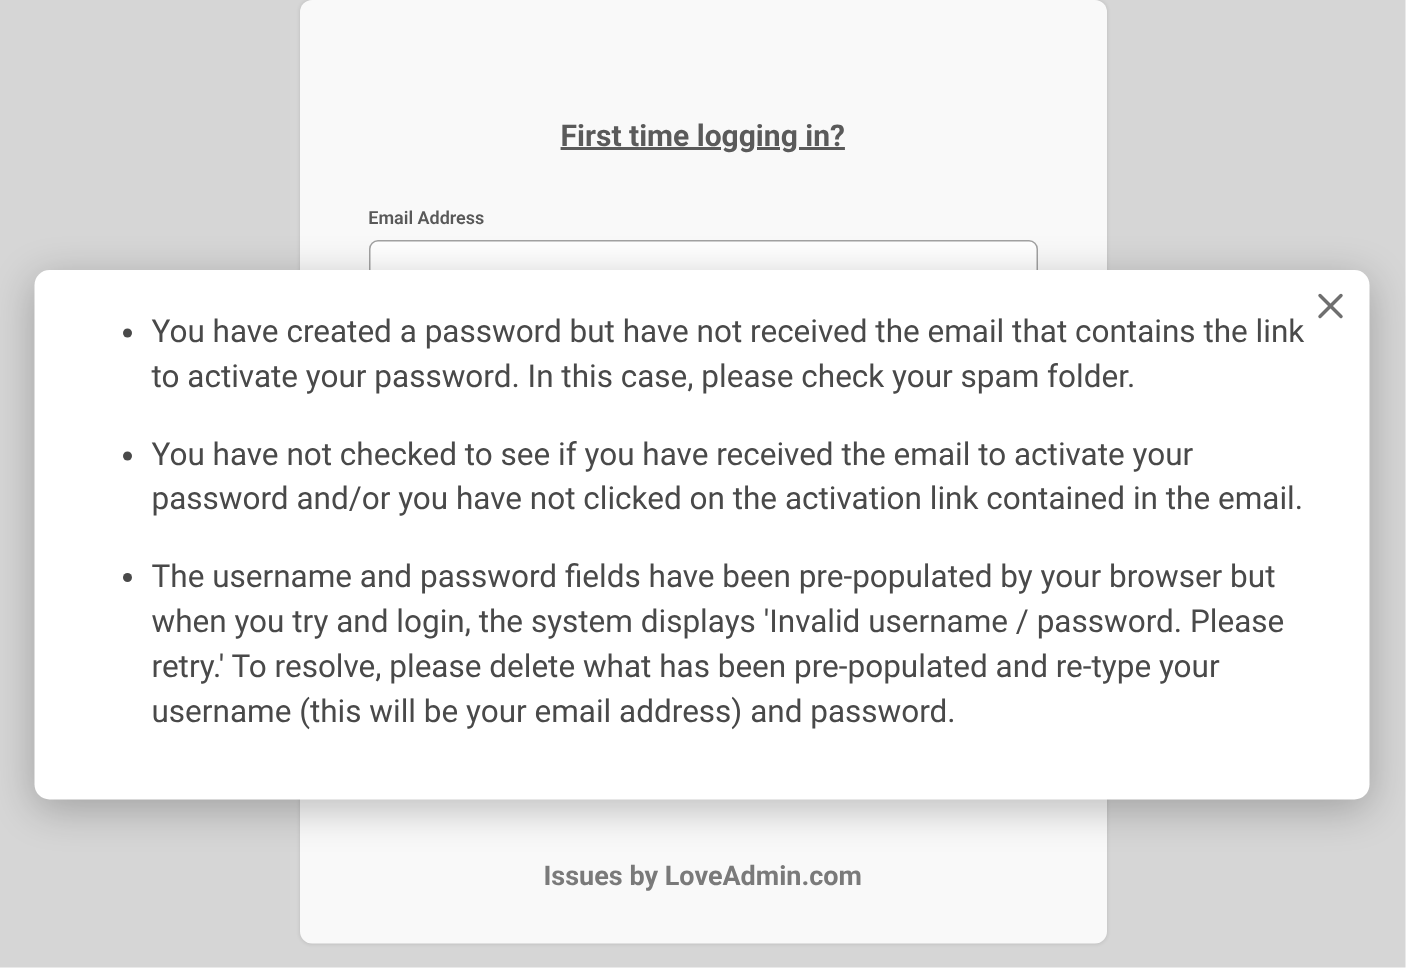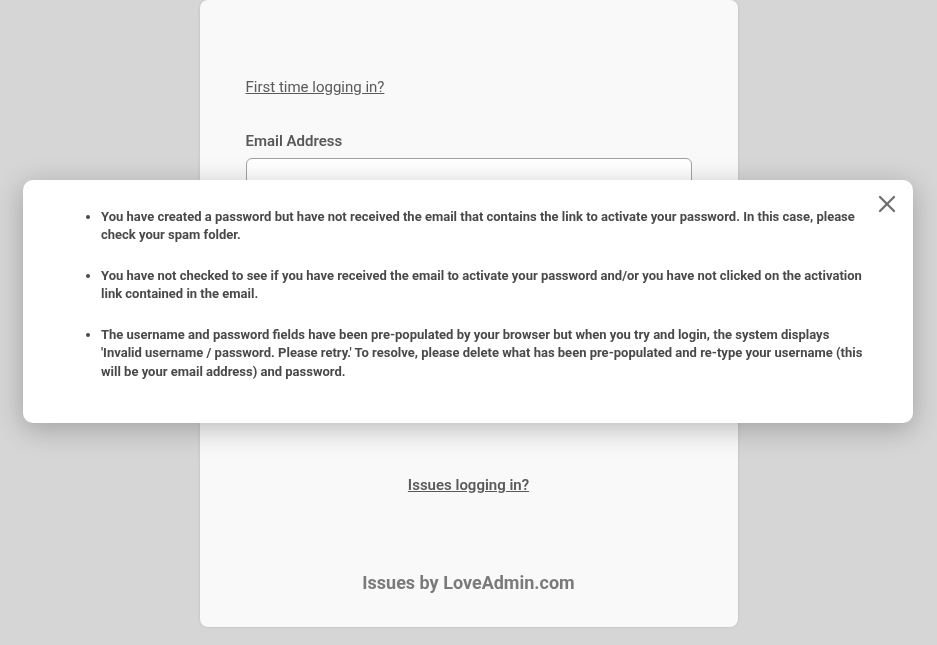--- a/index.html
+++ b/index.html
@@ -21,33 +21,33 @@
       left: 50%;
       transform: translateX(-50%);
       width: 538px;
       background-color: #f9f9f9;
       border-radius: 8px;
       padding: 38px 46px 34px 46px;
       box-shadow: 0 0 3px rgba(0,0,0,0.12);
     }
     .first-time-link {
       display: block;
-      text-align: left;
+      text-align: center;
       color: #5a5a5a;
-      font-size: 15px;
-      font-weight: 400;
+      font-size: 20px;
+      font-weight: 700;
       text-decoration: underline;
       margin-top: 40px;
       margin-bottom: 36px;
       cursor: pointer;
     }
     .field-label {
       display: block;
       color: #595959;
-      font-size: 15px;
+      font-size: 12px;
       font-weight: 600;
       margin-bottom: 8px;
     }
     .text-input {
       width: 100%;
       height: 50px;
       border: 1px solid #a2a2a2;
       border-radius: 6px;
       background-color: #ffffff;
       font-size: 15px;
@@ -110,25 +110,24 @@
       font-size: 16px;
       font-weight: 700;
       margin-bottom: 26px;
     }
     .modal-list {
       list-style: disc;
       padding-left: 46px;
       color: #494949;
     }
     .modal-list li {
-      font-size: 13px;
+      font-size: 21px;
       line-height: 1.42;
       margin-bottom: 22px;
       padding-right: 8px;
-      font-weight: bold;
     }
   </style>
 </head>
 <body>
 
 <div class="login-card">
   <a class="first-time-link">First time logging in?</a>
   <label class="field-label">Email Address</label>
   <input type="text" class="text-input" value="" style="">
   <a class="issues-link">Issues logging in?</a>

